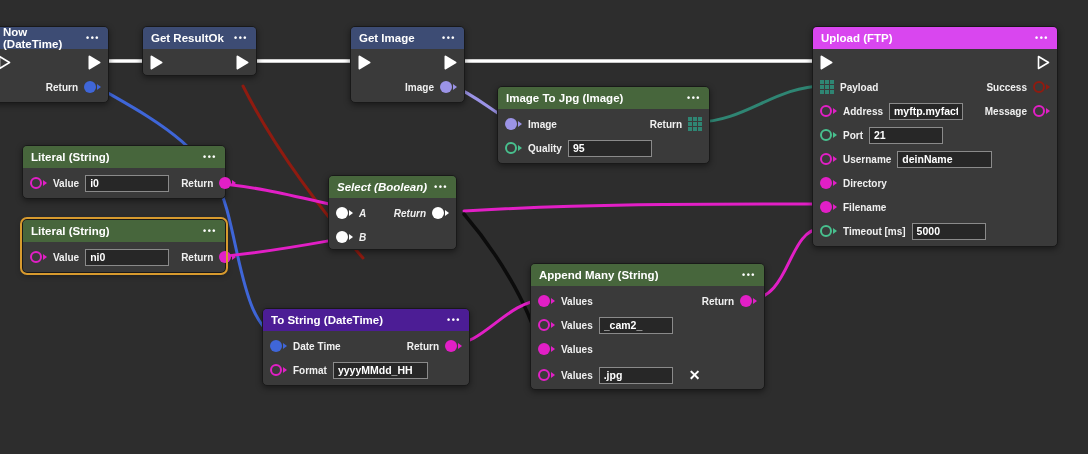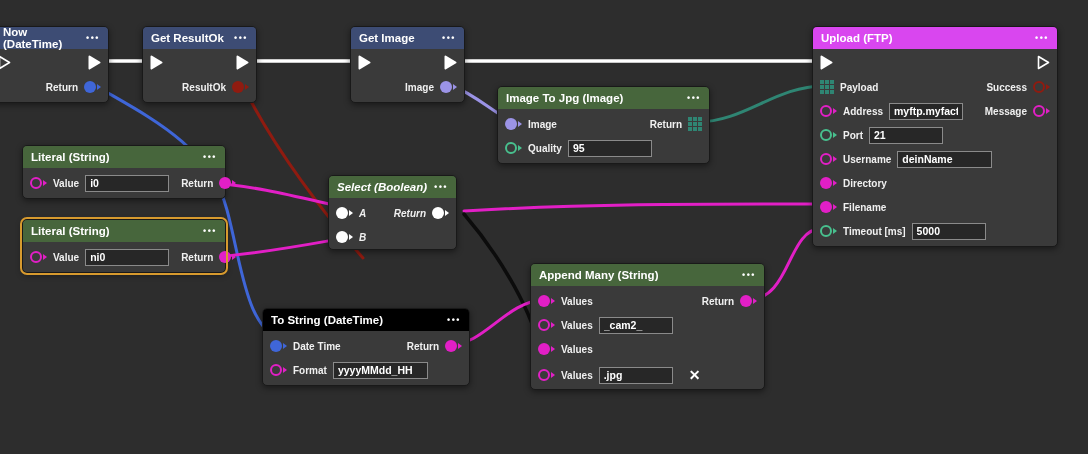--- a/index.html
+++ b/index.html
@@ -107,28 +107,20 @@
             <path d="M1.5 1.5 L11.5 7.5 L1.5 13.5 Z" fill="#fff" stroke="#fff" stroke-width="2" stroke-linejoin="round"></path>
           </svg>
         </span>
       <span class="grow"></span>
       <span class="exec">
           <svg width="13" height="15" viewBox="0 0 13 15">
             <path d="M1.5 1.5 L11.5 7.5 L1.5 13.5 Z" fill="#fff" stroke="#fff" stroke-width="2" stroke-linejoin="round"></path>
           </svg>
         </span>
     </div>
-    <div class="row pad-b">
-      <span class="grow"></span>
-      <span class="plabel">ResultOk</span>
-      <span class="port" style="color: rgb(143, 27, 16);">
-          <i class="pd"></i>
-          <i class="pcaret"></i>
-        </span>
-    </div>
   </div>
 
   <div class="node" id="n-getimage">
     <div class="hdr" style="background: rgb(61, 76, 116);">
       <span>Get Image</span>
       <span class="menu">•••</span>
     </div>
     <div class="row exec-row">
       <span class="exec">
           <svg width="13" height="15" viewBox="0 0 13 15">
@@ -250,21 +242,21 @@
     <div class="row">
       <span class="port" style="color: rgb(255, 255, 255);">
           <i class="pd"></i>
           <i class="pcaret"></i>
         </span>
       <span class="plabel">B</span>
     </div>
   </div>
 
   <div class="node" id="n-tostring">
-    <div class="hdr" style="background: #000000;">
+    <div class="hdr" style="background: #4c1d95;">
       <span>To String (DateTime)</span>
       <span class="menu">•••</span>
     </div>
     <div class="row" style="margin-top:3px;">
       <span class="port" style="color: rgb(63, 102, 216);">
           <i class="pd"></i>
           <i class="pcaret"></i>
         </span>
       <span class="plabel">Date Time</span>
       <span class="grow"></span>

